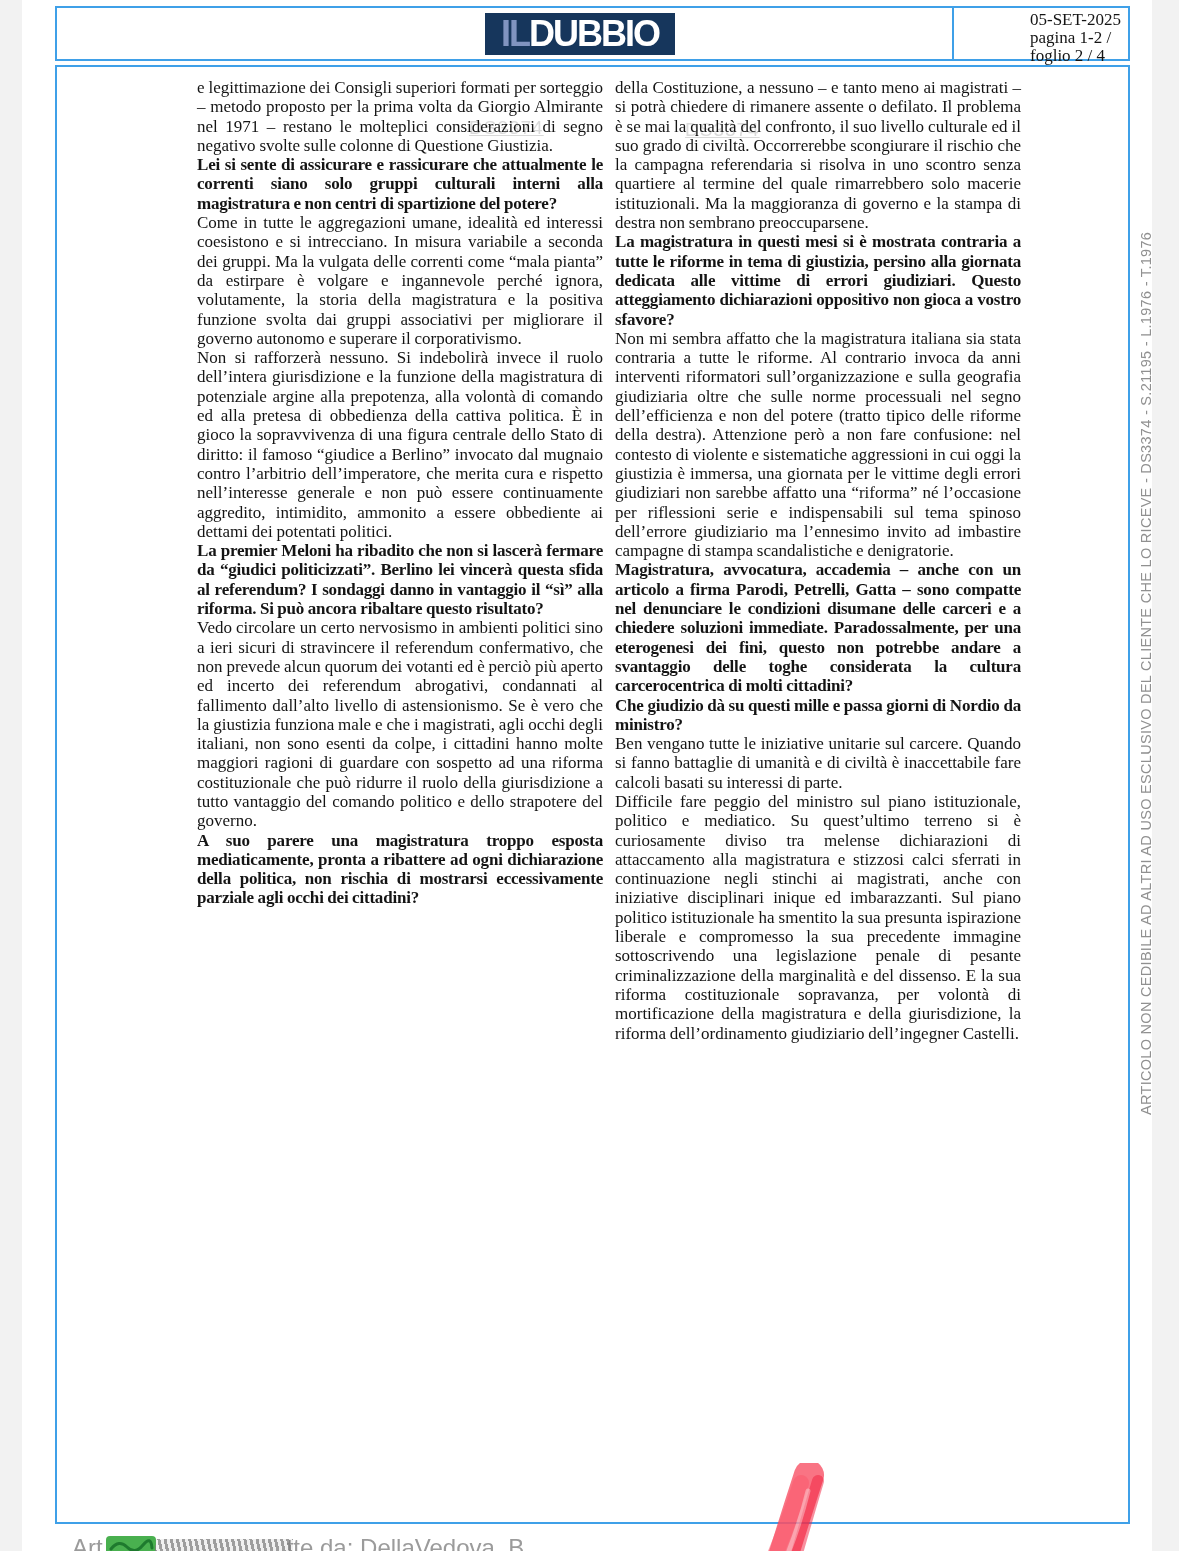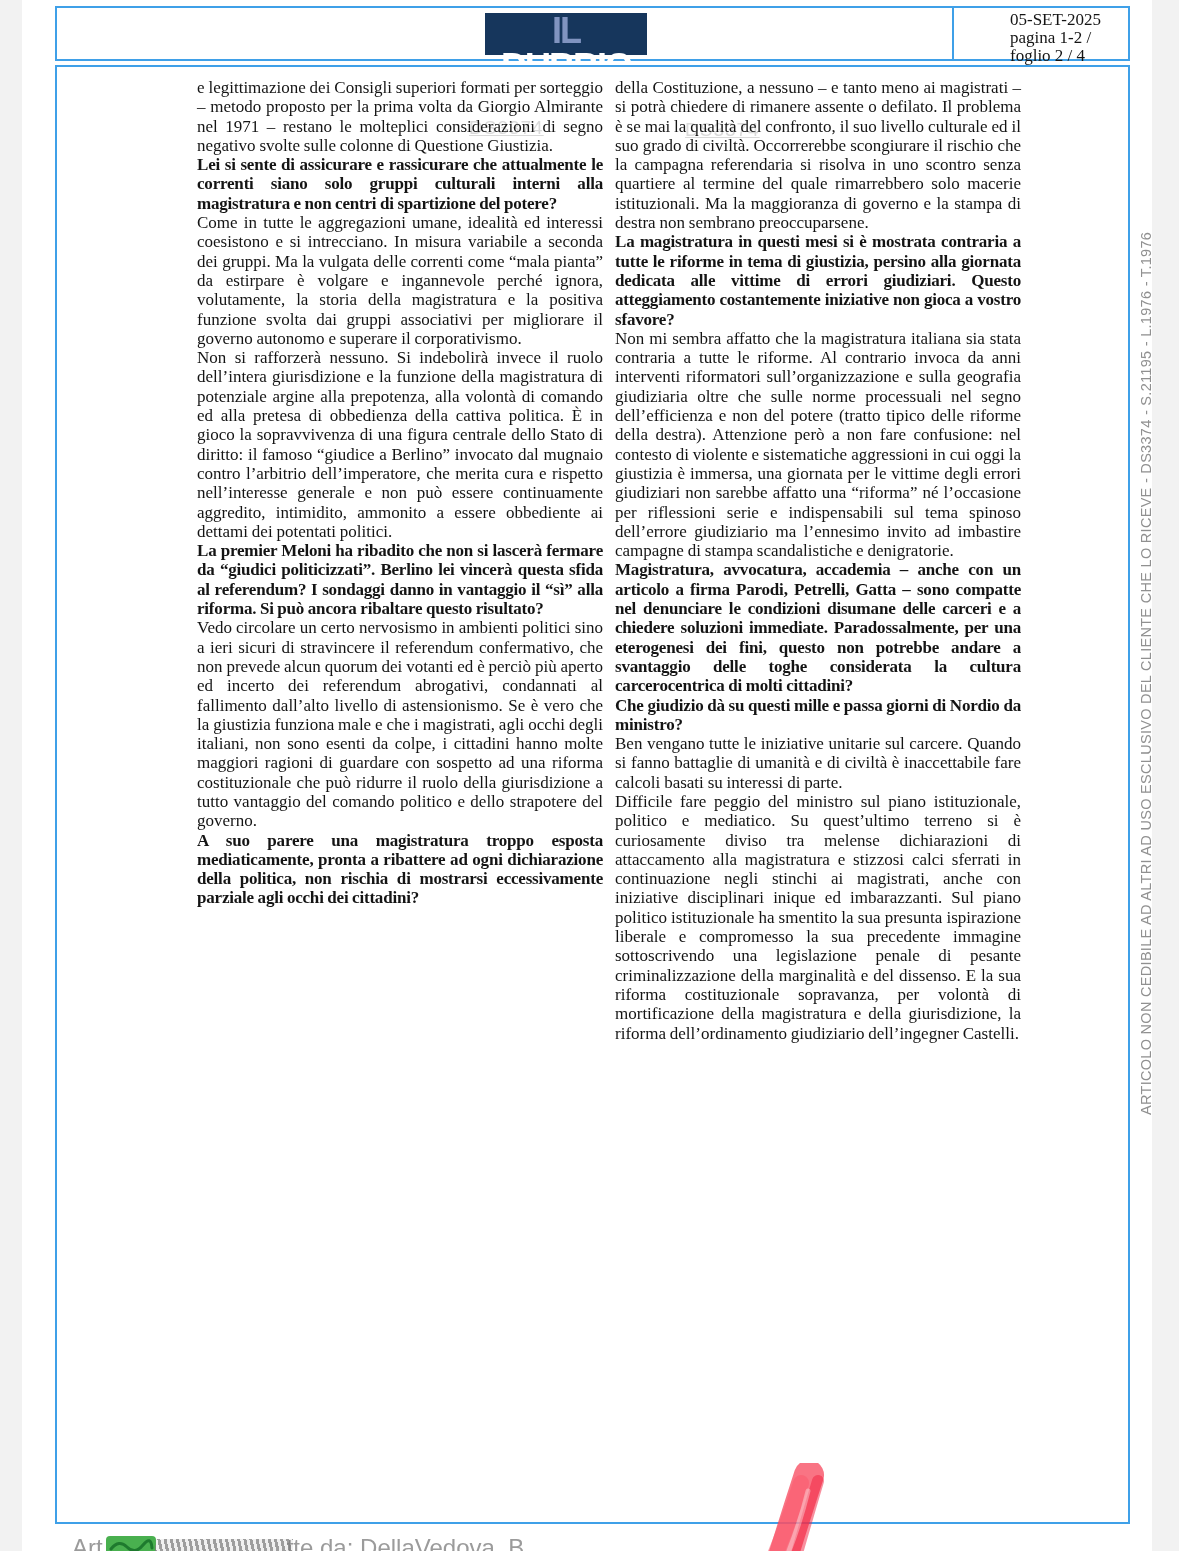--- a/index.html
+++ b/index.html
@@ -9,26 +9,26 @@
   }
   html,body{margin:0;padding:0;}
   body{font-family:"Liberation Serif",serif;}
   .viewer{position:relative;width:1179px;height:1551px;background:var(--viewer-bg);overflow:hidden;}
   .page{position:absolute;left:22px;top:0;width:1130px;height:1551px;background:#ffffff;}
 
   
   .header-box{position:absolute;left:33px;top:6px;width:1075px;height:55px;border:2px solid var(--border-blue);background:#fff;box-sizing:border-box;}
   .header-divider{position:absolute;left:895px;top:0;width:0;height:100%;border-left:2px solid var(--border-blue);}
   .logo{position:absolute;left:428px;top:5px;height:42px;background:var(--logo-bg);display:flex;align-items:center;padding:0 16px;
-        font-family:"Liberation Sans",sans-serif;font-weight:700;font-size:36px;letter-spacing:-2px;line-height:1;flex-direction:column;}
+        font-family:"Liberation Sans",sans-serif;font-weight:700;font-size:36px;letter-spacing:-2px;line-height:1;}
   .logo .il{color:var(--logo-il);}
   .logo .dubbio{color:#ffffff;}
   .date-cell{position:absolute;left:897px;top:2px;width:176px;padding-left:56px;box-sizing:border-box;
              font-size:17px;line-height:17px;color:var(--text);}
-  .date-cell div{margin-top:1px;}
+  .date-cell div{margin-top:1px;margin-left:20px;}
 
   
   .main-box{position:absolute;left:33px;top:65px;width:1075px;height:1459px;border:2px solid var(--border-blue);background:#fff;box-sizing:border-box;overflow:hidden;}
   .columns{position:absolute;left:140px;top:11px;display:flex;gap:12px;}
   .col{width:406px;}
   .para{margin:0;text-align:justify;font-size:17px;line-height:19.3px;color:var(--text);word-spacing:-0.4px;}
   .para.q{font-weight:700;letter-spacing:-0.2px;}
 
   .watermark{position:absolute;font-family:"Liberation Sans",sans-serif;font-size:19px;letter-spacing:1px;
              color:var(--watermark-gray);opacity:0.55;text-decoration:underline;}
@@ -79,21 +79,21 @@
             <p class="para">e legittimazione dei Consigli superiori formati per sorteggio – metodo proposto per la prima volta da Giorgio Almirante nel 1971 – restano le molteplici considerazioni di segno negativo svolte sulle colonne di Questione Giustizia.</p>
             <p class="para q">Lei si sente di assicurare e rassicurare che attualmente le correnti siano solo gruppi culturali interni alla magistratura e non centri di spartizione del potere?</p>
             <p class="para">Come in tutte le aggregazioni umane, idealità ed interessi coesistono e si intrecciano. In misura variabile a seconda dei gruppi. Ma la vulgata delle correnti come “mala pianta” da estirpare è volgare e ingannevole perché ignora, volutamente, la storia della magistratura e la positiva funzione svolta dai gruppi associativi per migliorare il governo autonomo e superare il corporativismo.</p>
             <p class="para">Non si rafforzerà nessuno. Si indebolirà invece il ruolo dell’intera giurisdizione e la funzione della magistratura di potenziale argine alla prepotenza, alla volontà di comando ed alla pretesa di obbedienza della cattiva politica. È in gioco la sopravvivenza di una figura centrale dello Stato di diritto: il famoso “giudice a Berlino” invocato dal mugnaio contro l’arbitrio dell’imperatore, che merita cura e rispetto nell’interesse generale e non può essere continuamente aggredito, intimidito, ammonito a essere obbediente ai dettami dei potentati politici.</p>
             <p class="para q">La premier Meloni ha ribadito che non si lascerà fermare da “giudici politicizzati”. Berlino lei vincerà questa sfida al referendum? I sondaggi danno in vantaggio il “sì” alla riforma. Si può ancora ribaltare questo risultato?</p>
             <p class="para">Vedo circolare un certo nervosismo in ambienti politici sino a ieri sicuri di stravincere il referendum confermativo, che non prevede alcun quorum dei votanti ed è perciò più aperto ed incerto dei referendum abrogativi, condannati al fallimento dall’alto livello di astensionismo. Se è vero che la giustizia funziona male e che i magistrati, agli occhi degli italiani, non sono esenti da colpe, i cittadini hanno molte maggiori ragioni di guardare con sospetto ad una riforma costituzionale che può ridurre il ruolo della giurisdizione a tutto vantaggio del comando politico e dello strapotere del governo.</p>
             <p class="para q">A suo parere una magistratura troppo esposta mediaticamente, pronta a ribattere ad ogni dichiarazione della politica, non rischia di mostrarsi eccessivamente parziale agli occhi dei cittadini?</p>
           </div>
         <div class="col">
             <p class="para">della Costituzione, a nessuno – e tanto meno ai magistrati – si potrà chiedere di rimanere assente o defilato. Il problema è se mai la qualità del confronto, il suo livello culturale ed il suo grado di civiltà. Occorrerebbe scongiurare il rischio che la campagna referendaria si risolva in uno scontro senza quartiere al termine del quale rimarrebbero solo macerie istituzionali. Ma la maggioranza di governo e la stampa di destra non sembrano preoccuparsene.</p>
-            <p class="para q">La magistratura in questi mesi si è mostrata contraria a tutte le riforme in tema di giustizia, persino alla giornata dedicata alle vittime di errori giudiziari. Questo atteggiamento costantemente iniziative non gioca a vostro sfavore?</p>
+            <p class="para q">La magistratura in questi mesi si è mostrata contraria a tutte le riforme in tema di giustizia, persino alla giornata dedicata alle vittime di errori giudiziari. Questo atteggiamento dichiarazioni oppositivo non gioca a vostro sfavore?</p>
             <p class="para">Non mi sembra affatto che la magistratura italiana sia stata contraria a tutte le riforme. Al contrario invoca da anni interventi riformatori sull’organizzazione e sulla geografia giudiziaria oltre che sulle norme processuali nel segno dell’efficienza e non del potere (tratto tipico delle riforme della destra). Attenzione però a non fare confusione: nel contesto di violente e sistematiche aggressioni in cui oggi la giustizia è immersa, una giornata per le vittime degli errori giudiziari non sarebbe affatto una “riforma” né l’occasione per riflessioni serie e indispensabili sul tema spinoso dell’errore giudiziario ma l’ennesimo invito ad imbastire campagne di stampa scandalistiche e denigratorie.</p>
             <p class="para q">Magistratura, avvocatura, accademia – anche con un articolo a firma Parodi, Petrelli, Gatta – sono compatte nel denunciare le condizioni disumane delle carceri e a chiedere soluzioni immediate. Paradossalmente, per una eterogenesi dei fini, questo non potrebbe andare a svantaggio delle toghe considerata la cultura carcerocentrica di molti cittadini?</p>
             <p class="para q">Che giudizio dà su questi mille e passa giorni di Nordio da ministro?</p>
             <p class="para">Ben vengano tutte le iniziative unitarie sul carcere. Quando si fanno battaglie di umanità e di civiltà è inaccettabile fare calcoli basati su interessi di parte.</p>
             <p class="para">Difficile fare peggio del ministro sul piano istituzionale, politico e mediatico. Su quest’ultimo terreno si è curiosamente diviso tra melense dichiarazioni di attaccamento alla magistratura e stizzosi calci sferrati in continuazione negli stinchi ai magistrati, anche con iniziative disciplinari inique ed imbarazzanti. Sul piano politico istituzionale ha smentito la sua presunta ispirazione liberale e compromesso la sua precedente immagine sottoscrivendo una legislazione penale di pesante criminalizzazione della marginalità e del dissenso. E la sua riforma costituzionale sopravanza, per volontà di mortificazione della magistratura e della giurisdizione, la riforma dell’ordinamento giudiziario dell’ingegner Castelli.</p>
           </div>
       </div>
     </div>
 
     <div class="vertical-note">ARTICOLO NON CEDIBILE AD ALTRI AD USO ESCLUSIVO DEL CLIENTE CHE LO RICEVE - DS3374 - S.21195 - L.1976 - T.1976</div>

